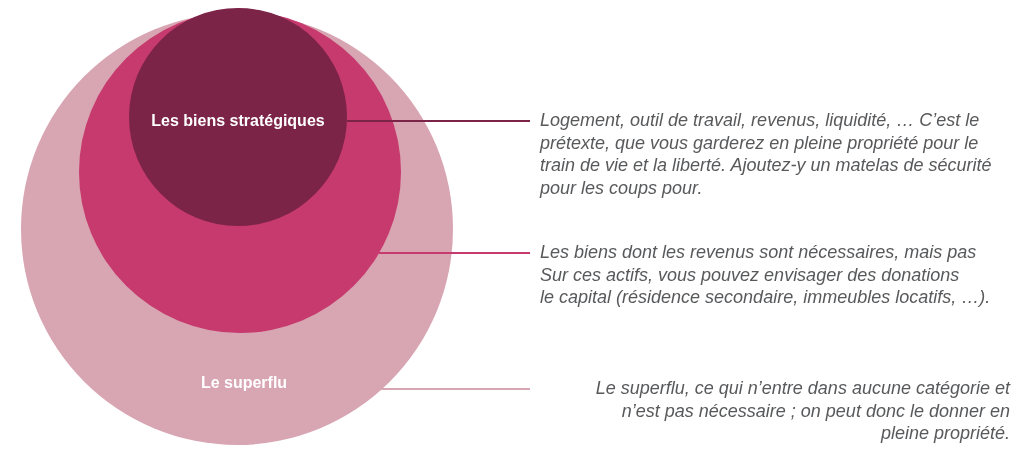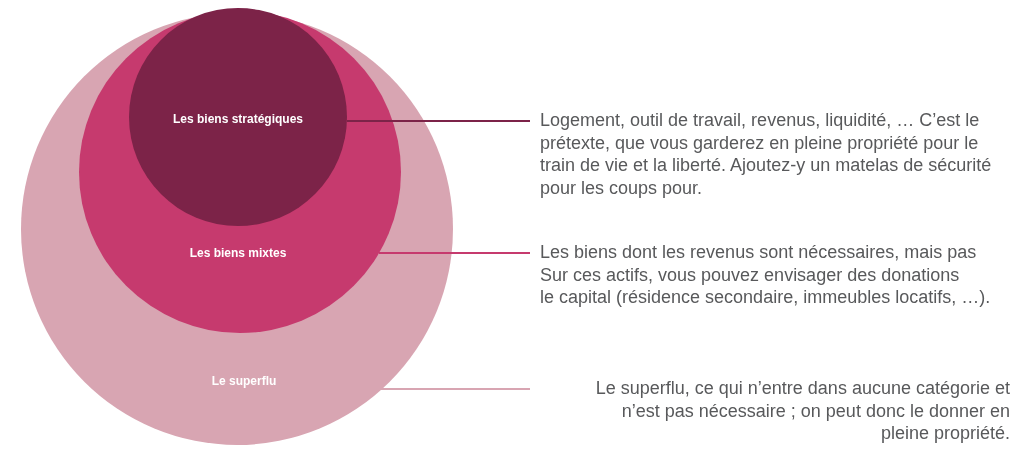--- a/index.html
+++ b/index.html
@@ -32,21 +32,21 @@
   .c-strategiques {
     left: 129px; top: 8px;
     width: 218px; height: 218px;
     background: #7c2348;
   }
   .circle-label {
     position: absolute;
     width: 220px;
     text-align: center;
     color: #ffffff;
-    font-size: 12px;
+    font-size: 16px;
     font-weight: bold;
     white-space: nowrap;
   }
   .l-strategiques { left: 128px; top: 112px; }
   .l-mixtes       { left: 128px; top: 246px; }
   .l-superflu     { left: 134px; top: 374px; }
   .connector {
     position: absolute;
     height: 2px;
   }
@@ -57,33 +57,32 @@
     position: absolute;
     left: 540px;
     width: 470px;
     color: #58595b;
     font-size: 18px;
     line-height: 22.5px;
   }
   .a-1 { top: 109px; }
   .a-2 { top: 241px; }
   .a-3 { top: 377px; text-align: right; }
-  .ann-line { white-space: nowrap; }
+  .ann-line { white-space: nowrap; font-style: italic; }
 </style>
 </head>
 <body>
 
 <div class="canvas">
 
   <div class="circle c-superflu"></div>
   <div class="circle c-mixtes"></div>
   <div class="circle c-strategiques"></div>
 
   <div class="circle-label l-strategiques">Les biens stratégiques</div>
-  <div class="circle-label l-mixtes">Les biens mixtes</div>
   <div class="circle-label l-superflu">Le superflu</div>
 
   <div class="connector conn-1"></div>
   <div class="connector conn-2"></div>
   <div class="connector conn-3"></div>
 
   <div class="annotation a-1">
     <div class="ann-line">Logement, outil de travail, revenus, liquidité, … C’est le</div>
     <div class="ann-line">prétexte, que vous garderez en pleine propriété pour le</div>
     <div class="ann-line">train de vie et la liberté. Ajoutez-y un matelas de sécurité</div>

